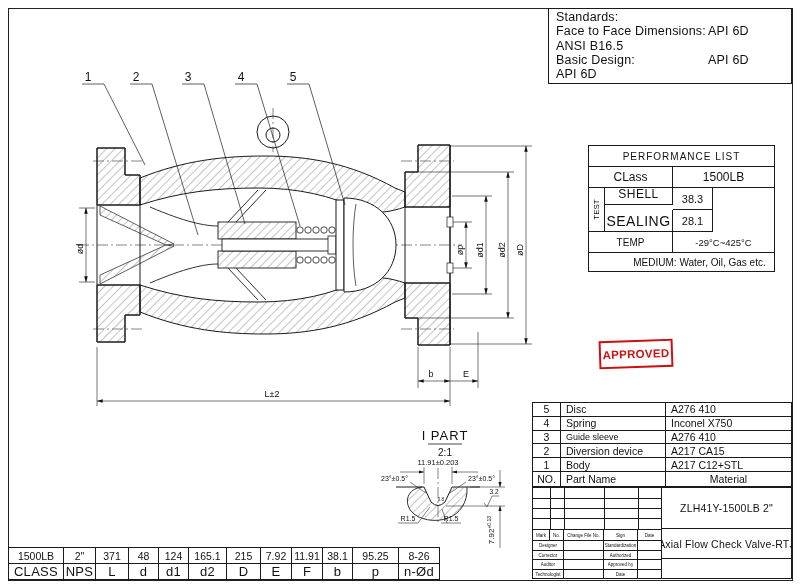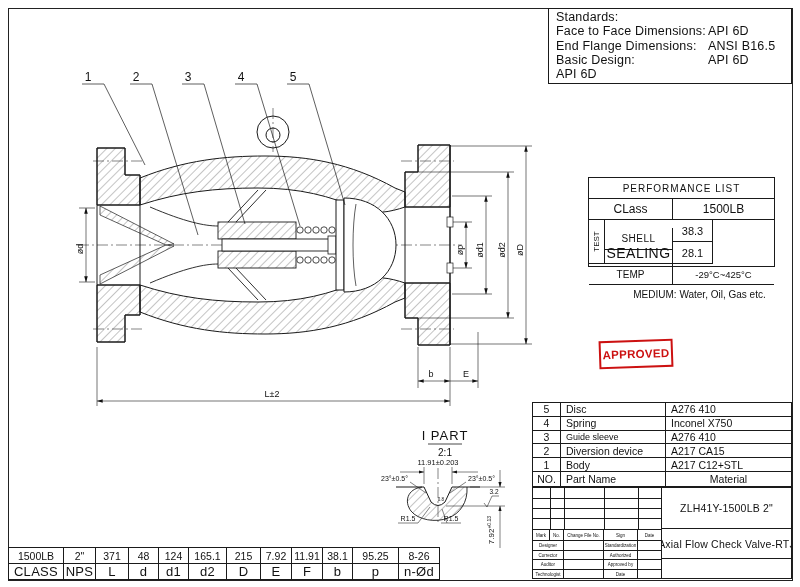--- a/index.html
+++ b/index.html
@@ -11,22 +11,22 @@
     justify-content:center;white-space:nowrap;overflow:hidden;}
   .bl{border-left:1px solid #1a1a1a;} .br{border-right:1px solid #1a1a1a;}
   .bt{border-top:1px solid #1a1a1a;} .bb{border-bottom:1px solid #1a1a1a;}
   
   #standards{position:absolute;left:548px;top:8px;width:244px;height:76px;
     border:1px solid #1a1a1a;box-sizing:border-box;padding:1px 0 0 7px;
     font-size:12.5px;line-height:14.3px;letter-spacing:0.2px;}
   .std-row{display:flex;}
   .std-label{width:152px;}
   
-  #perf{position:absolute;left:588px;top:145px;width:187px;height:90px;
-    border:1px solid #1a1a1a;box-sizing:border-box;margin-top:32px;}
+  #perf{position:absolute;left:588px;top:145px;width:187px;height:127px;
+    border:1px solid #1a1a1a;box-sizing:border-box;}
   #perf .ac{font-size:11px;}
   
   #stamp{position:absolute;left:599px;top:340px;width:70px;height:24px;
     border:2.5px solid;display:flex;align-items:center;justify-content:center;
     font-size:11.5px;font-weight:bold;letter-spacing:0.3px;transform:rotate(-2deg);}
   
   #parts{position:absolute;left:532px;top:402px;width:260px;height:85px;
     border:1px solid #1a1a1a;box-sizing:border-box;display:grid;
     grid-template-columns:28px 105px 1fr;grid-template-rows:repeat(6,1fr);}
   #parts div{box-sizing:border-box;display:flex;align-items:center;
@@ -244,40 +244,39 @@
     </g>
   </svg>
 
   <div id="standards">
     <div>Standards:</div>
     <div class="std-row">
       <span class="std-label">Face to Face Dimensions:</span>
       <span>API 6D</span>
     </div>
     <div class="std-row">
-      <span class="std-label">End Flange Dimensions:</span>
       <span>ANSI B16.5</span>
     </div>
     <div class="std-row">
       <span class="std-label">Basic Design:</span>
       <span>API 6D</span>
     </div>
     <div class="std-row">
       <span>API 6D</span>
     </div>
   </div>
 
   <div id="perf">
     <div class="ac bb" style="left:0;top:0;width:185px;height:21px;font-size:10px;letter-spacing:1px;">PERFORMANCE LIST</div>
     <div class="ac bb br" style="left:0;top:21px;width:84px;height:21px;font-size:12px;">CLass</div>
     <div class="ac bb" style="left:84px;top:21px;width:101px;height:21px;font-size:12px;">1500LB</div>
     <div class="ac br bb" style="left:0;top:42px;width:16px;height:44px;">
       <span style="transform:rotate(-90deg);font-size:8px;">TEST</span>
       </div>
-    <div class="ac br bb" style="left:16px;top:50px;width:68px;height:22px;font-size:10px;letter-spacing:.5px;">SHELL</div>
+    <div class="ac br bb" style="left:16px;top:37px;width:68px;height:22px;font-size:12px;letter-spacing:.5px;">SHELL</div>
     <div class="ac br bb" style="left:84px;top:42px;width:40px;height:22px;">38.3</div>
     <div class="ac br bb" style="left:16px;top:64px;width:68px;height:22px;font-size:14px;letter-spacing:.5px;">SEALING</div>
     <div class="ac br bb" style="left:84px;top:64px;width:40px;height:22px;">28.1</div>
     <div class="ac br bb" style="left:0;top:86px;width:84px;height:21px;font-size:10px;">TEMP</div>
     <div class="ac bb" style="left:84px;top:86px;width:101px;height:21px;font-size:9.5px;">-29°C~425°C</div>
     <div class="ac" style="left:18px;top:107px;width:185px;height:18px;font-size:10px;text-align:right;">MEDIUM:  Water, Oil, Gas etc.</div>
   </div>
 
   <div id="stamp" style="color: rgb(204, 17, 17); border-color: rgb(204, 17, 17);">APPROVED</div>
 

